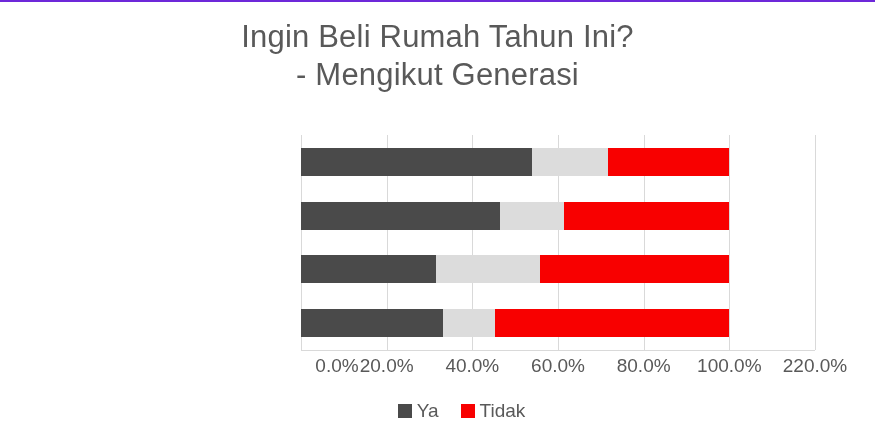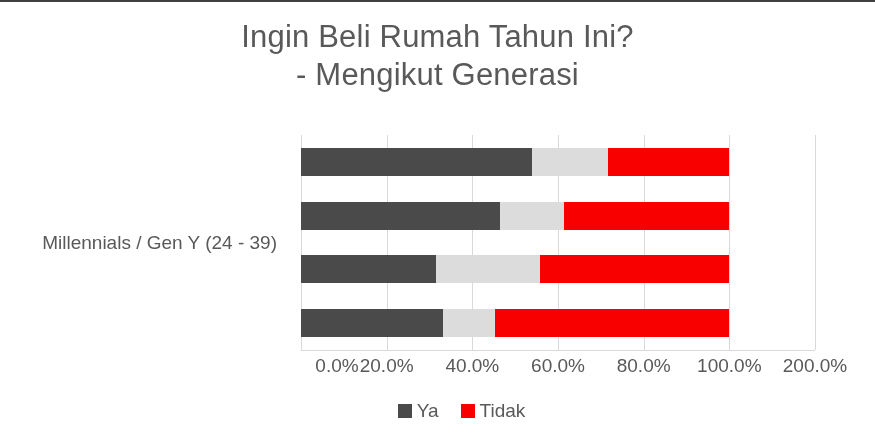--- a/index.html
+++ b/index.html
@@ -12,21 +12,21 @@
     height: 447px;
     font-family: "Liberation Sans", sans-serif;
     overflow: hidden;
   }
 
   #chart-card {
     position: relative;
     width: 875px;
     height: 447px;
     background: #ffffff;
-    border-top: 2px solid #404040;
+    border-top: 2px solid #6d28d9;
     box-sizing: border-box;
   }
 
   
   #chart-title {
     position: absolute;
     left: 0;
     top: 16px;
     width: 875px;
     text-align: center;
@@ -167,21 +167,20 @@
 </style>
 </head>
 <body>
 
 <div id="chart-card">
 
   <div id="chart-title">Ingin Beli Rumah Tahun Ini?
 - Mengikut Generasi</div>
 
   <div id="cat-labels">
-    <div class="cat-label">Millennials / Gen Y (24 - 39)</div>
   </div>
 
   <div id="plot-area">
     <div id="gridlines">
         <div class="gridline" style="left: 0%;"></div>
         <div class="gridline" style="left: 16.6667%;"></div>
         <div class="gridline" style="left: 33.3333%;"></div>
         <div class="gridline" style="left: 50%;"></div>
         <div class="gridline" style="left: 66.6667%;"></div>
         <div class="gridline" style="left: 83.3333%;"></div>
@@ -220,21 +219,21 @@
   </div>
 
   <div id="x-axis-line"></div>
   <div id="x-ticks">
       <div class="x-tick" style="left: 0%; margin-left: 36px;">0.0%</div>
       <div class="x-tick" style="left: 16.6667%;">20.0%</div>
       <div class="x-tick" style="left: 33.3333%;">40.0%</div>
       <div class="x-tick" style="left: 50%;">60.0%</div>
       <div class="x-tick" style="left: 66.6667%;">80.0%</div>
       <div class="x-tick" style="left: 83.3333%;">100.0%</div>
-      <div class="x-tick" style="left: 100%;">200.0%</div>
+      <div class="x-tick" style="left: 100%;">220.0%</div>
     </div>
 
   <div id="legend">
     <div class="legend-item">
       <span class="legend-swatch" style="background:#4a4a4a"></span>
       <span class="legend-label">Ya</span>
     </div>
     <div class="legend-item">
       <span class="legend-swatch" style="background:#f80000"></span>
       <span class="legend-label">Tidak</span>

